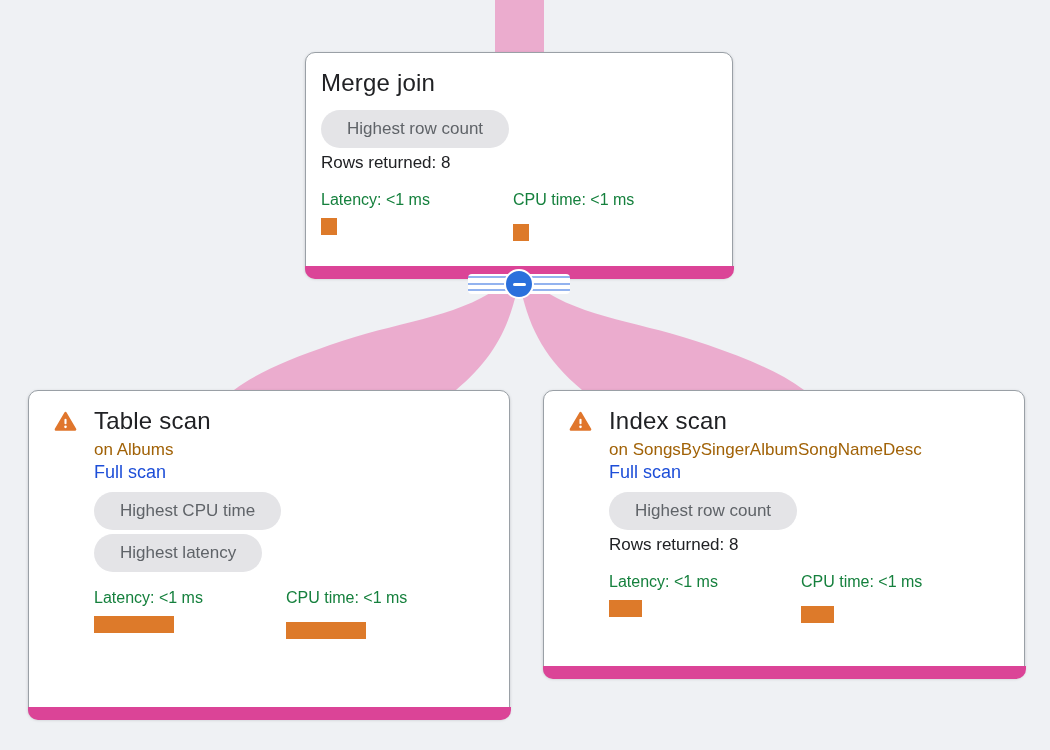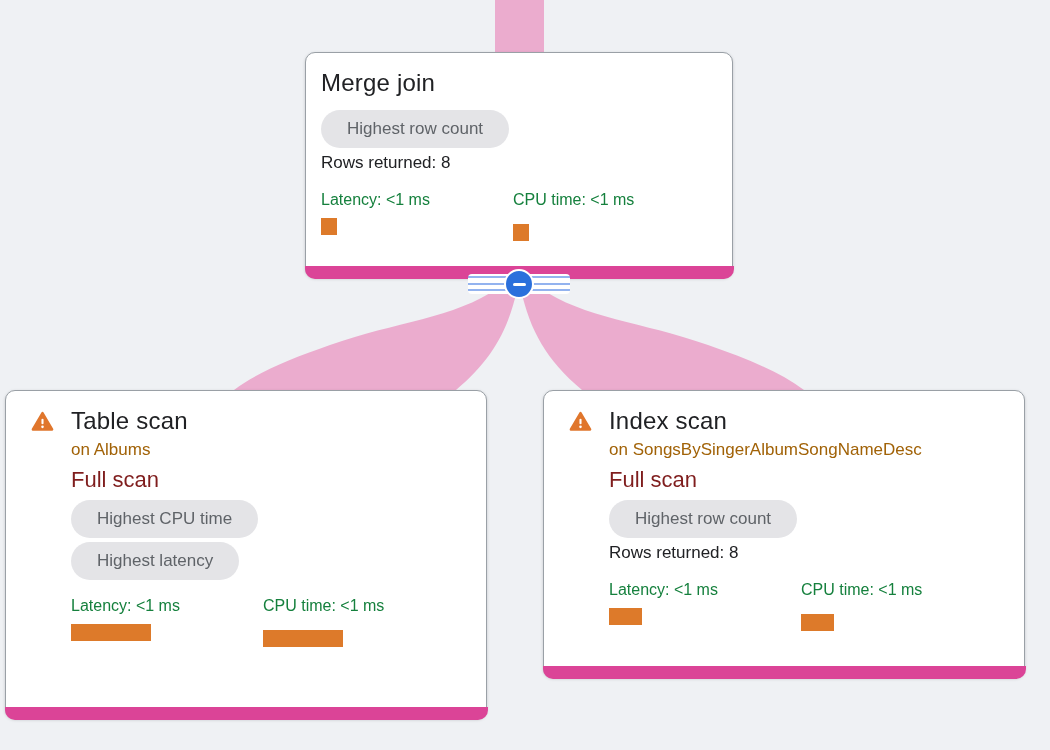--- a/index.html
+++ b/index.html
@@ -20,33 +20,33 @@
     border-radius: 10px;
     z-index: 1;
     box-shadow: 0 1px 3px rgba(60,64,67,.25);
   }
   .card-accent {
     position: absolute; left: -1.5px; right: -1.5px; bottom: -1.5px;
     height: 13px; background: #DB4497;
     border-radius: 0 0 10px 10px;
   }
   #node-merge-join { left: 305px; top: 52px; width: 428px; height: 226px; padding: 17px 0 0 15px; }
-  #node-table-scan { left: 5px;  top: 390px; width: 482px; height: 329px; padding: 17px 0 0 25px; }
+  #node-table-scan { left: 28px;  top: 390px; width: 482px; height: 329px; padding: 17px 0 0 25px; }
   #node-index-scan { left: 543px; top: 390px; width: 482px; height: 288px; padding: 17px 16px 0 25px; }
 
   .head-row { display: flex; align-items: flex-start; }
   .warn-icon { width: 23px; height: 23px; margin-top: 2px; margin-right: 17px; flex: 0 0 auto; }
   .node-title {
     font-size: 24px; font-weight: 500; color: #202124; letter-spacing: .2px;
     line-height: 26px;
   }
   .node-body { }
   .indented .node-body { margin-left: 40px; }
   .node-target { font-size: 17px; color: #a16207; margin-top: 5px; line-height: 22px; }
-  .node-scantype { font-size: 22px; color: #7f1d1d; margin-top: 8px; line-height: 22px; }
+  .node-scantype { font-size: 18px; color: #1d4ed8; margin-top: 0; line-height: 22px; }
   .badges { margin-top: 9px; }
   .badge {
     display: table; 
     background: #E4E4E7; color: #5F6368;
     font-size: 17px; line-height: 38px; height: 38px;
     padding: 0 26px; border-radius: 19px;
     margin-bottom: 4px; white-space: nowrap;
   }
   .merge-badges { margin-top: 14px; }
   .rows-returned { font-size: 17px; color: #202124; margin-top: 4px; line-height: 22px; }

